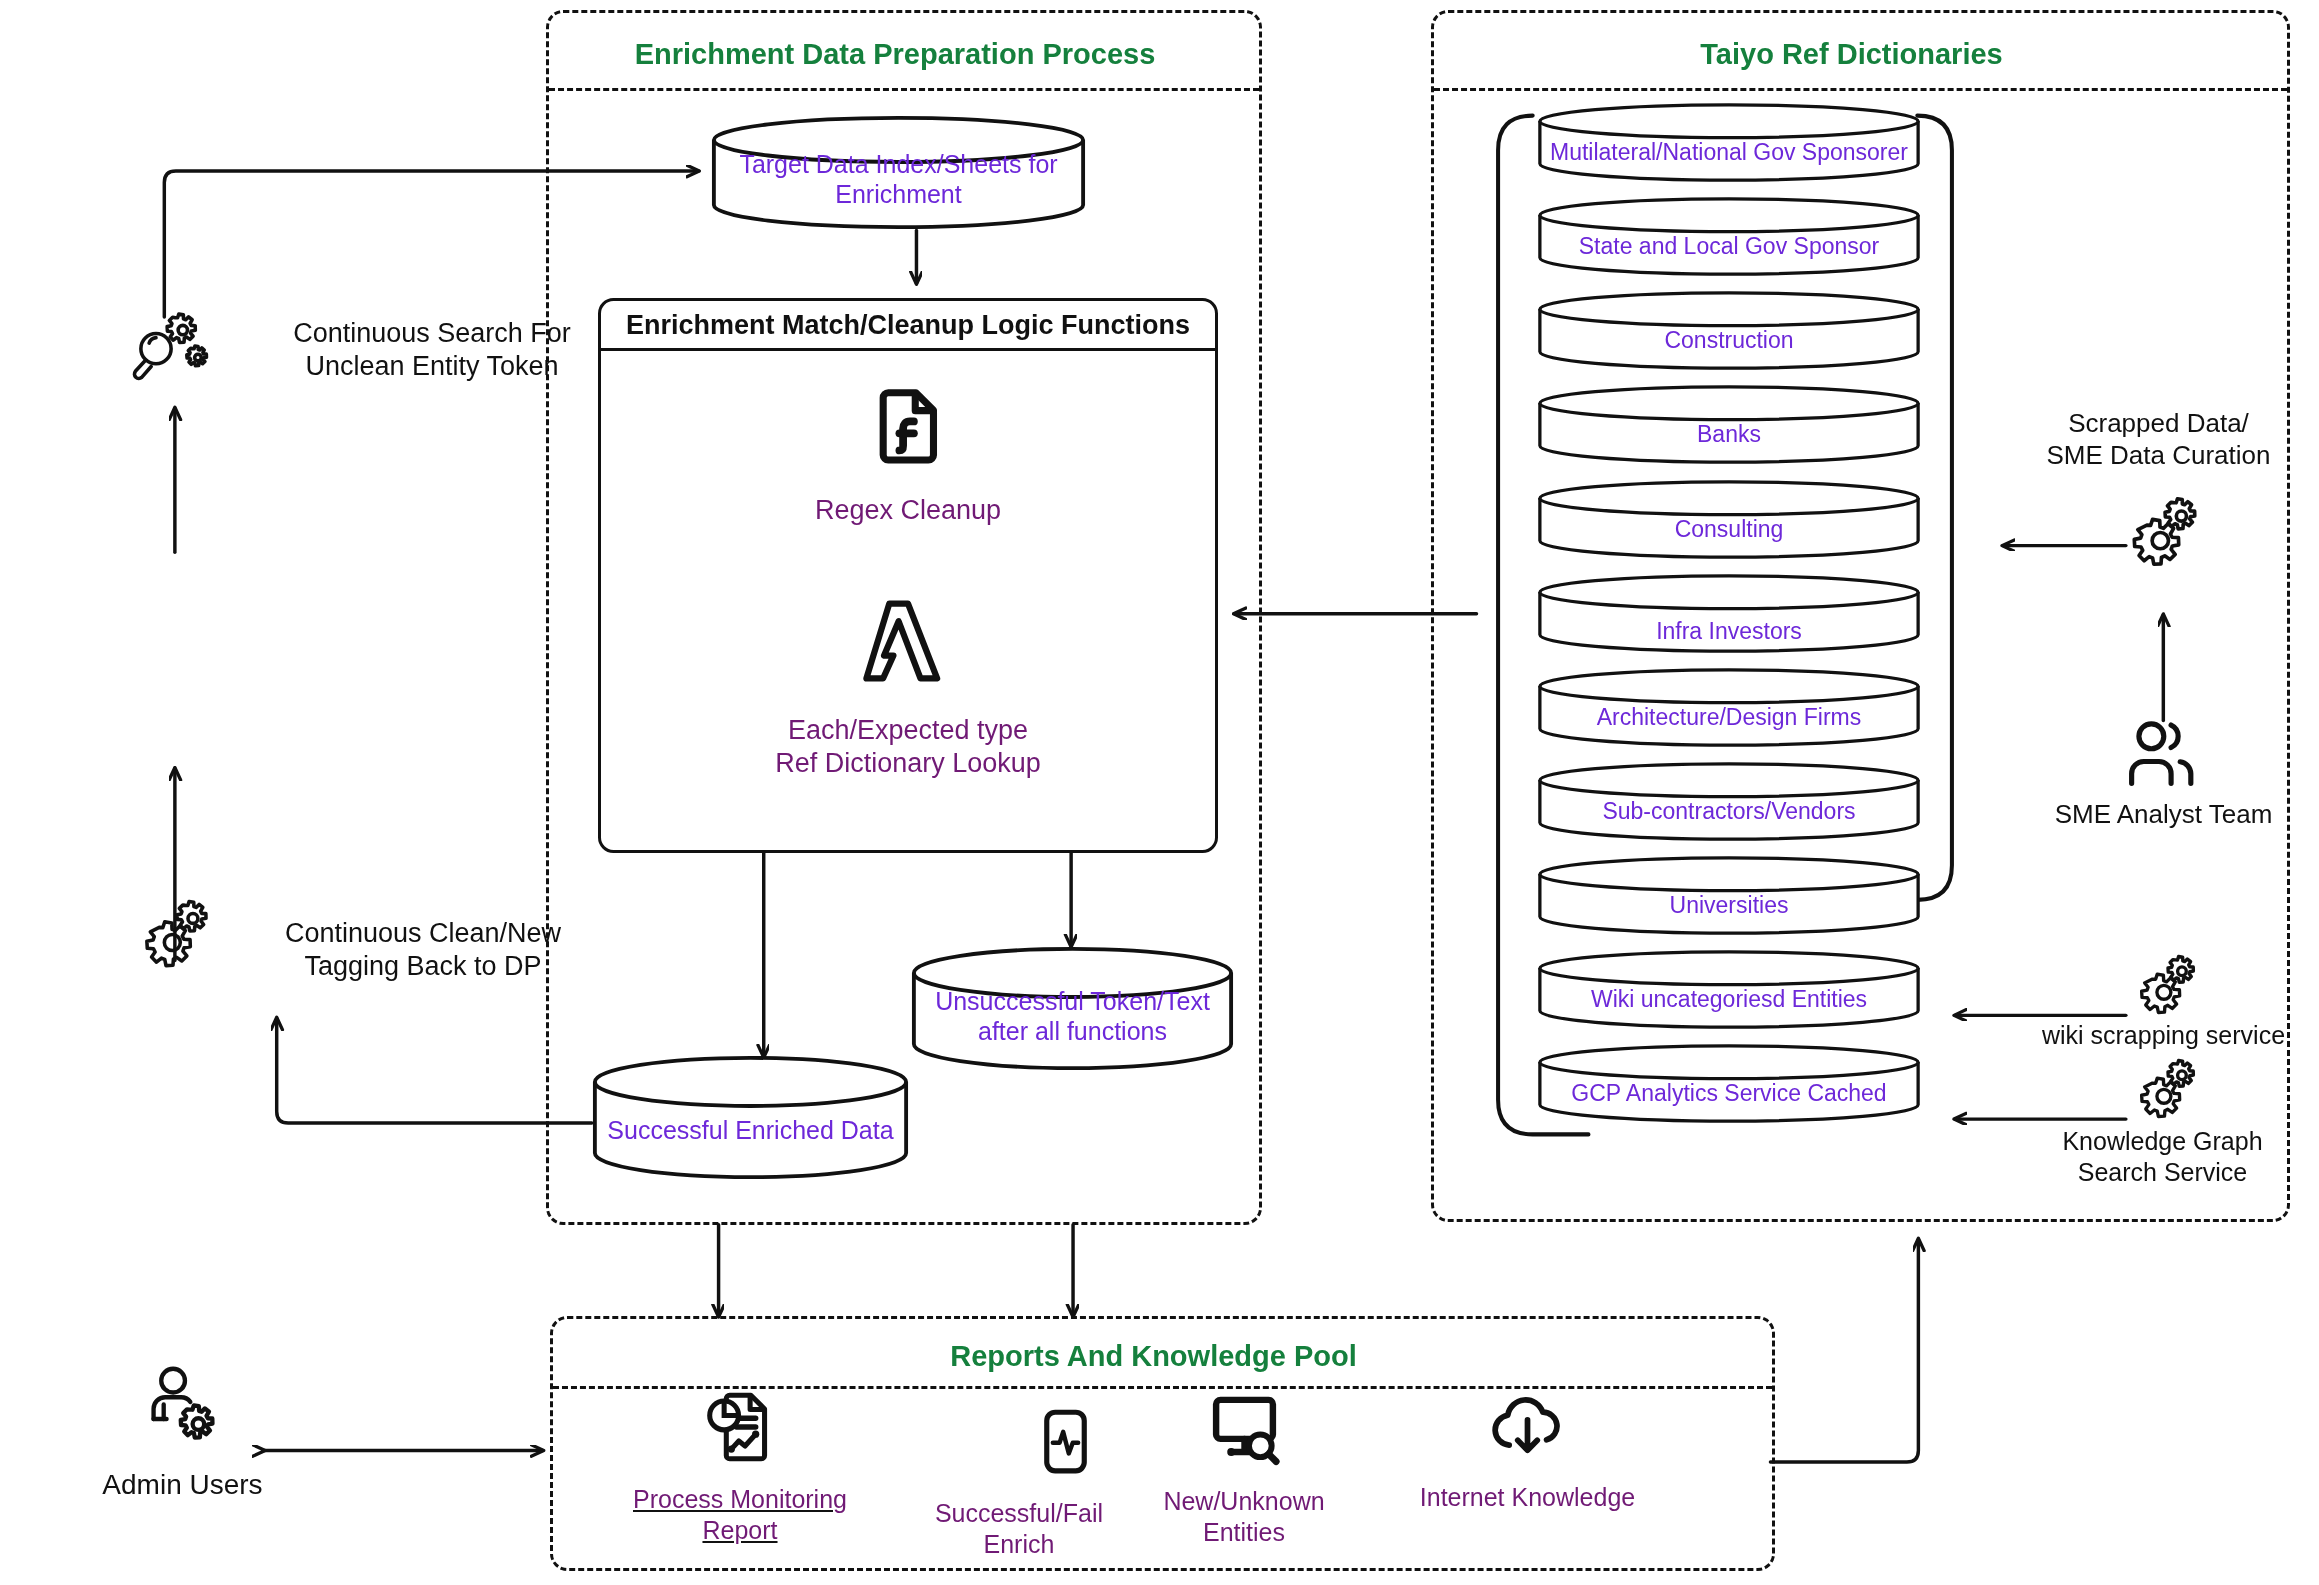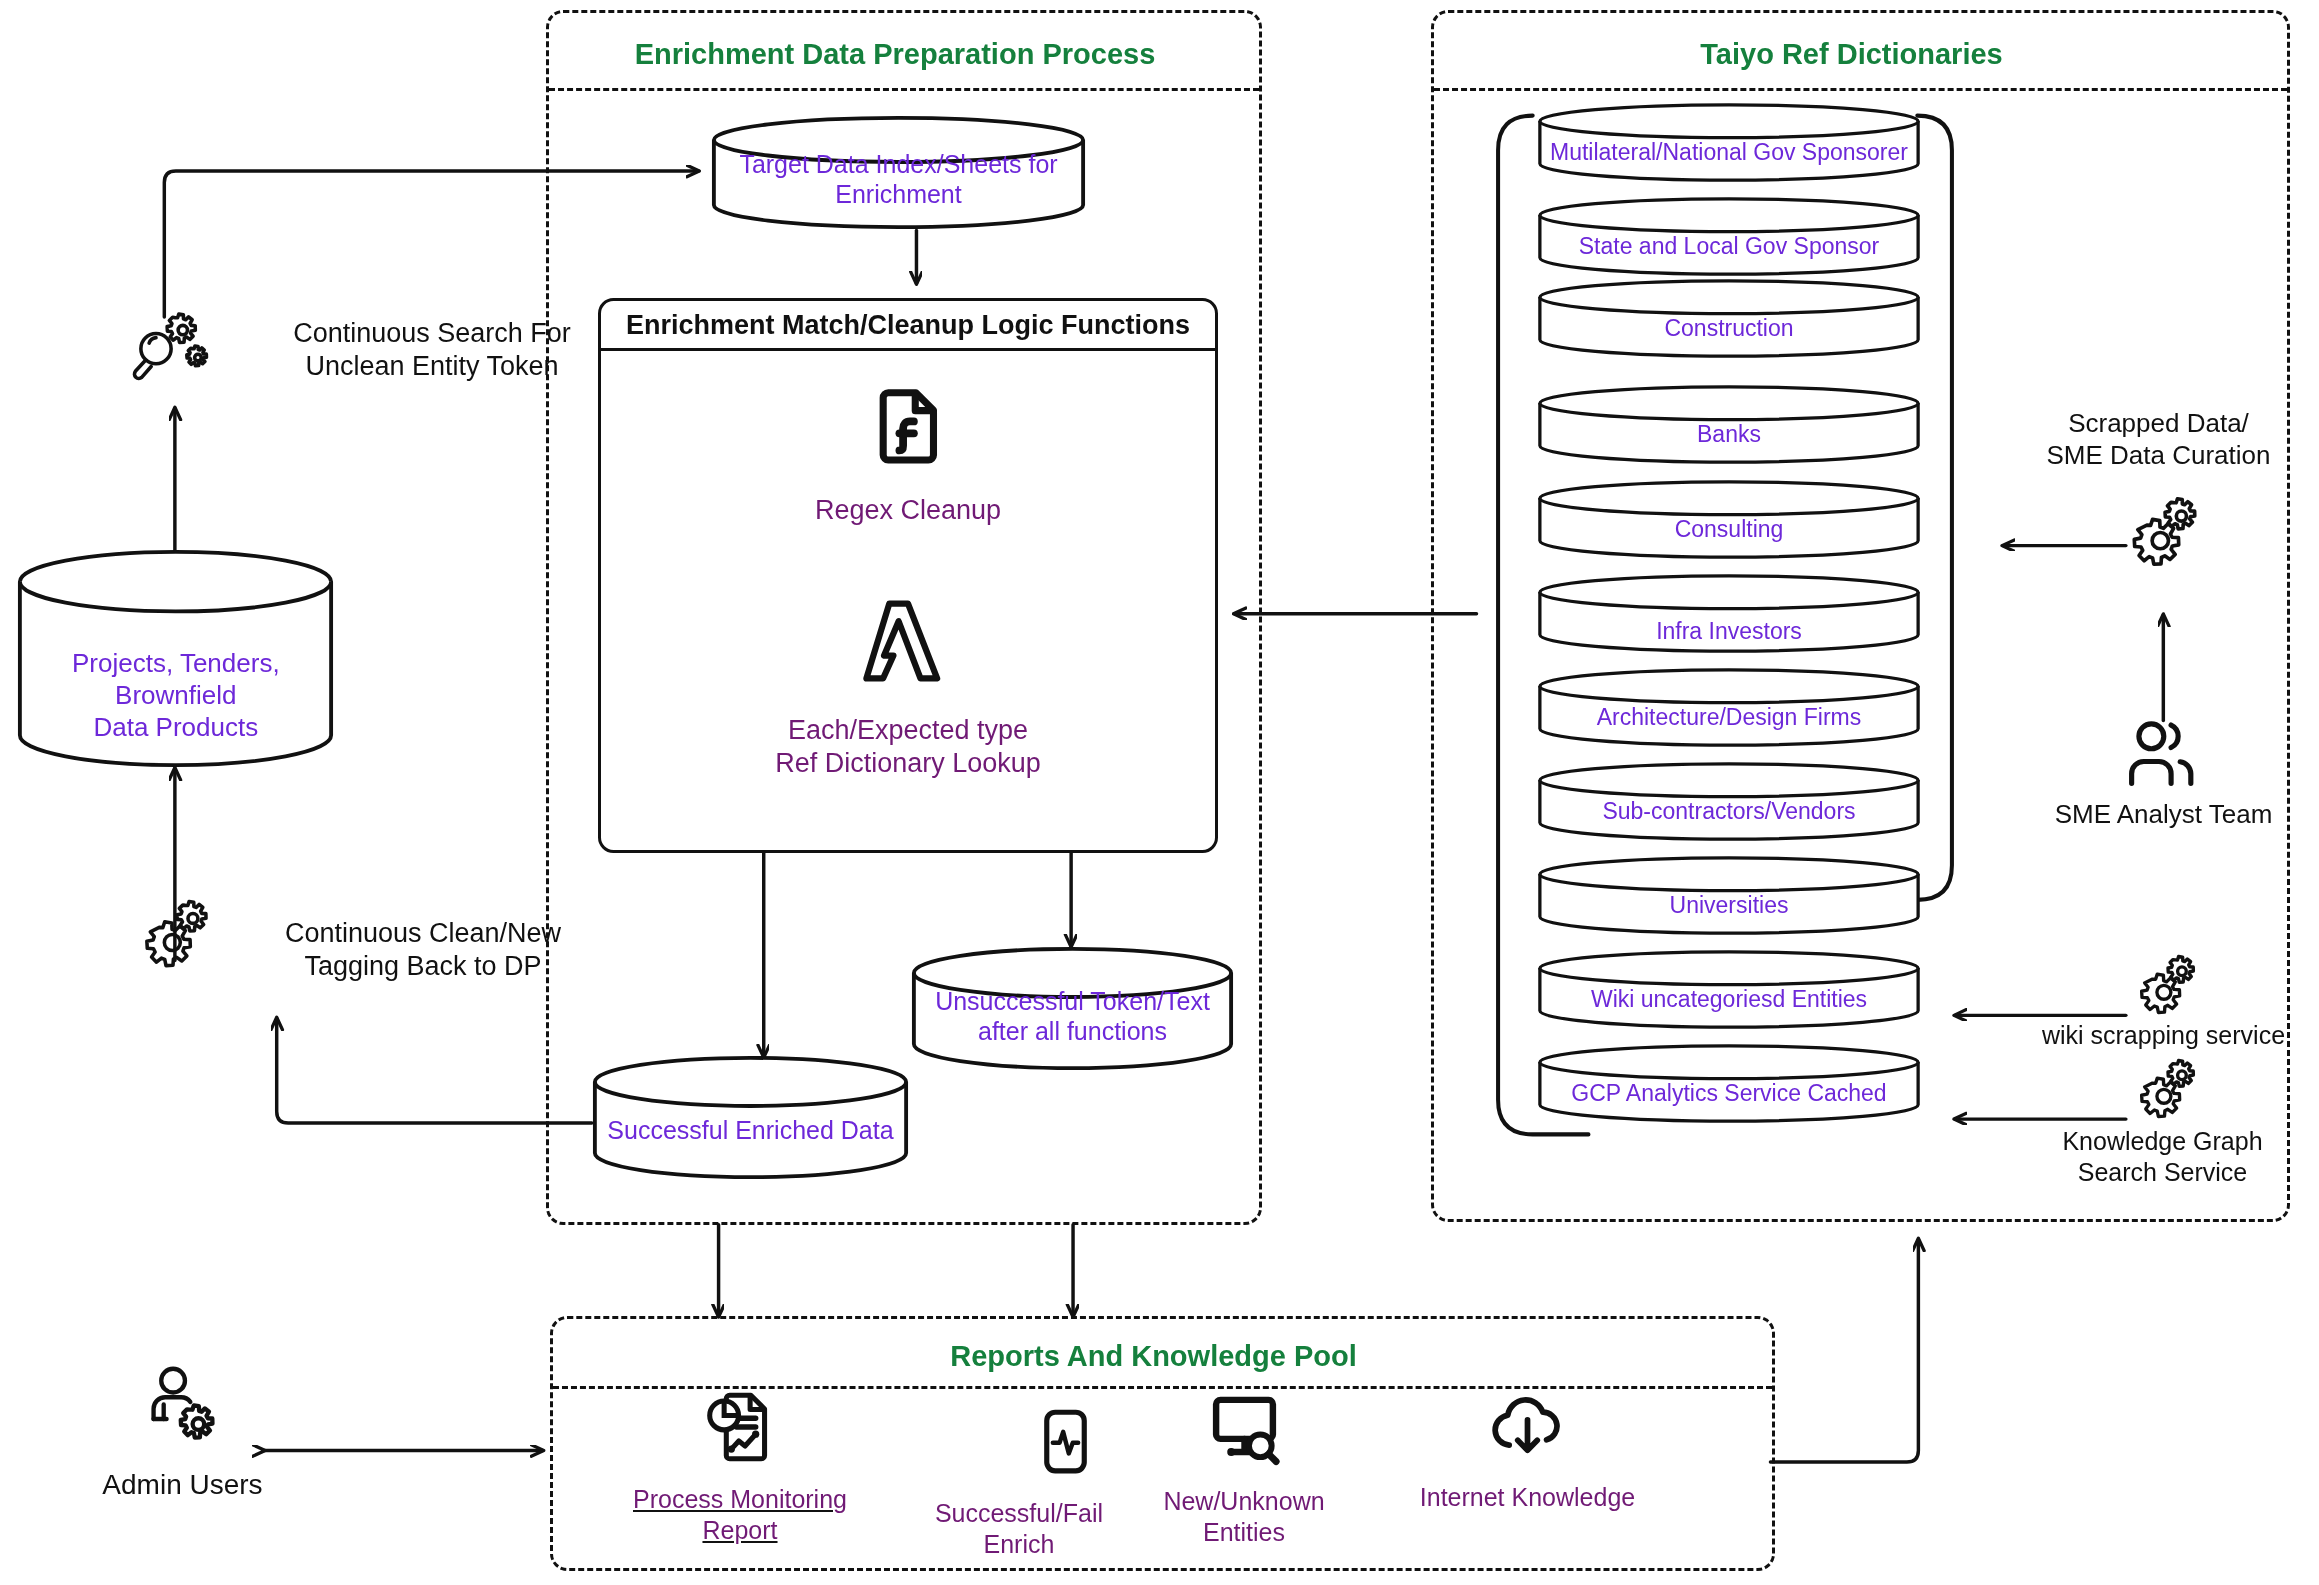--- a/index.html
+++ b/index.html
@@ -133,32 +133,20 @@
       <g fill="#fff" stroke="#111" stroke-width="4">
         <ellipse cx="195" cy="26" rx="192" ry="23"></ellipse>
         <path d="M3,26 V94 a192,23 0 0 0 384,0 V26" fill="#fff"></path>
         <path d="M3,26 a192,23 0 0 0 384,0" fill="none"></path>
       </g>
     </svg>
     <span style="white-space:pre-line;margin-top:13.4px;">Target Data Index/Sheets for
 Enrichment</span>
   </div>
 
-  <div class="cyl" style="left:17.3px;top:548px;width:317px;height:221px;font-size:26px;">
-    <svg viewBox="0 0 330 230" preserveAspectRatio="none">
-      <g fill="#fff" stroke="#111" stroke-width="4">
-        <ellipse cx="165" cy="35" rx="162" ry="31"></ellipse>
-        <path d="M3,35 V195 a162,31 0 0 0 324,0 V35" fill="#fff"></path>
-        <path d="M3,35 a162,31 0 0 0 324,0" fill="none"></path>
-      </g>
-    </svg>
-    <span style="white-space:pre-line;margin-top:75px;">Projects, Tenders,
-Brownfield
-Data Products</span>
-  </div>
 
   <div class="cyl" style="left:592px;top:1055px;width:317px;height:125px;font-size:25px;">
     <svg viewBox="0 0 330 130" preserveAspectRatio="none">
       <g fill="#fff" stroke="#111" stroke-width="4">
         <ellipse cx="165" cy="28" rx="162" ry="25"></ellipse>
         <path d="M3,28 V102 a162,25 0 0 0 324,0 V28" fill="#fff"></path>
         <path d="M3,28 a162,25 0 0 0 324,0" fill="none"></path>
       </g>
     </svg>
     <span style="margin-top:25px;">Successful Enriched Data</span>
@@ -190,21 +178,21 @@
     <div class="cyl dict" style="left:0;top:94px;width:384px;height:81px;font-size:23px;">
       <svg viewBox="0 0 400 84" preserveAspectRatio="none">
           <g fill="#fff" stroke="#111" stroke-width="3.4">
         <ellipse cx="200" cy="20" rx="197" ry="17"></ellipse>
             <path d="M3,20 V64 a197,17 0 0 0 394,0 V20" fill="#fff"></path>
         <path d="M3,20 a197,17 0 0 0 394,0" fill="none"></path>
           </g>
         </svg>
       <span style="margin-top:19px;">State and Local Gov Sponsor</span>
     </div>
-    <div class="cyl dict" style="left:0;top:176px;width:384px;height:81px;font-size:23px;text-align:center;">
+    <div class="cyl dict" style="left:0;top:188px;width:384px;height:81px;font-size:23px;text-align:center;">
       <svg viewBox="0 0 400 84" preserveAspectRatio="none">
           <g fill="#fff" stroke="#111" stroke-width="3.4">
         <ellipse cx="200" cy="20" rx="197" ry="17"></ellipse>
             <path d="M3,20 V64 a197,17 0 0 0 394,0 V20" fill="#fff"></path>
         <path d="M3,20 a197,17 0 0 0 394,0" fill="none"></path>
           </g>
         </svg>
       <span style="margin-top:19px;">Construction</span>
     </div>
     <div class="cyl dict" style="left:0;top:282px;width:384px;height:81px;font-size:23px;">

